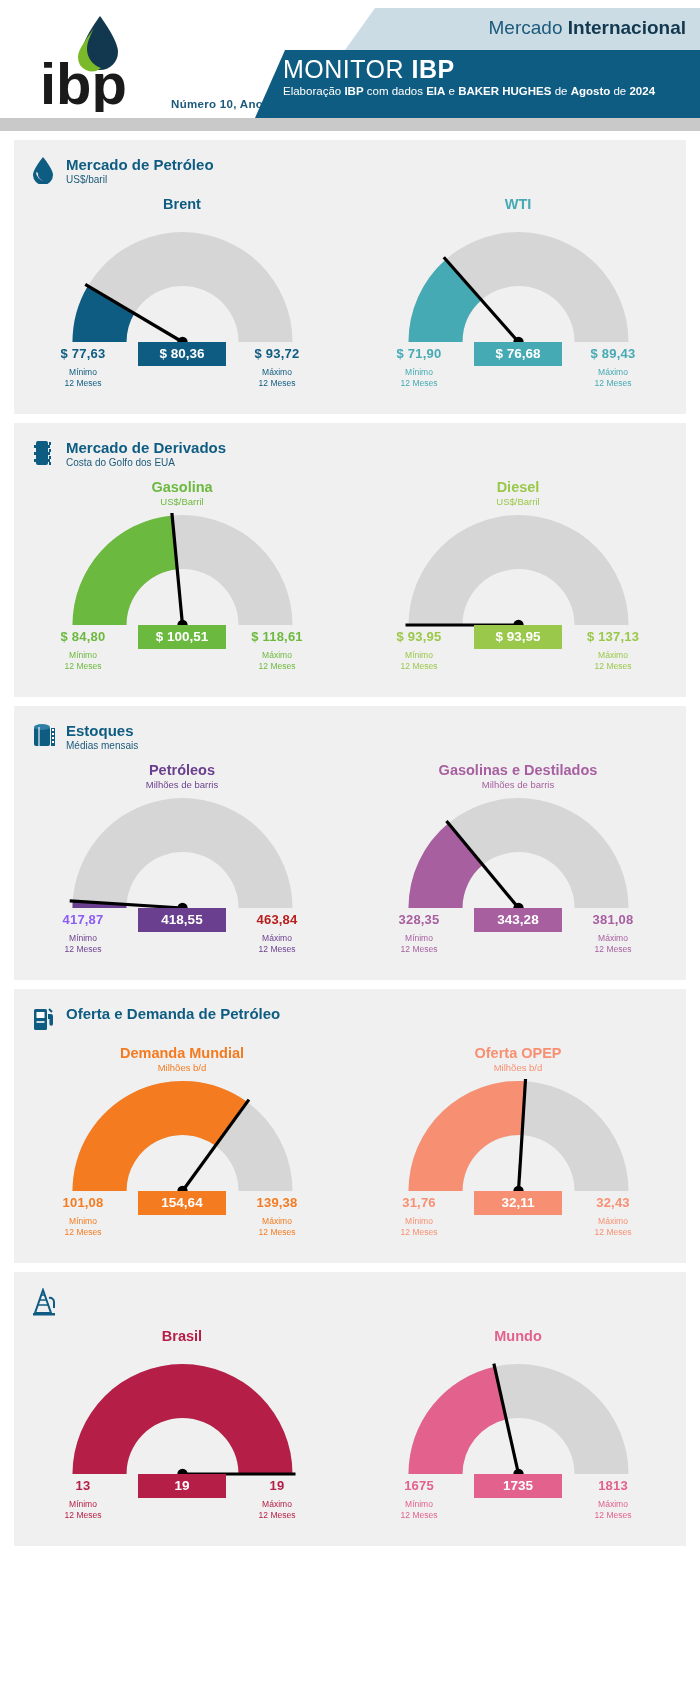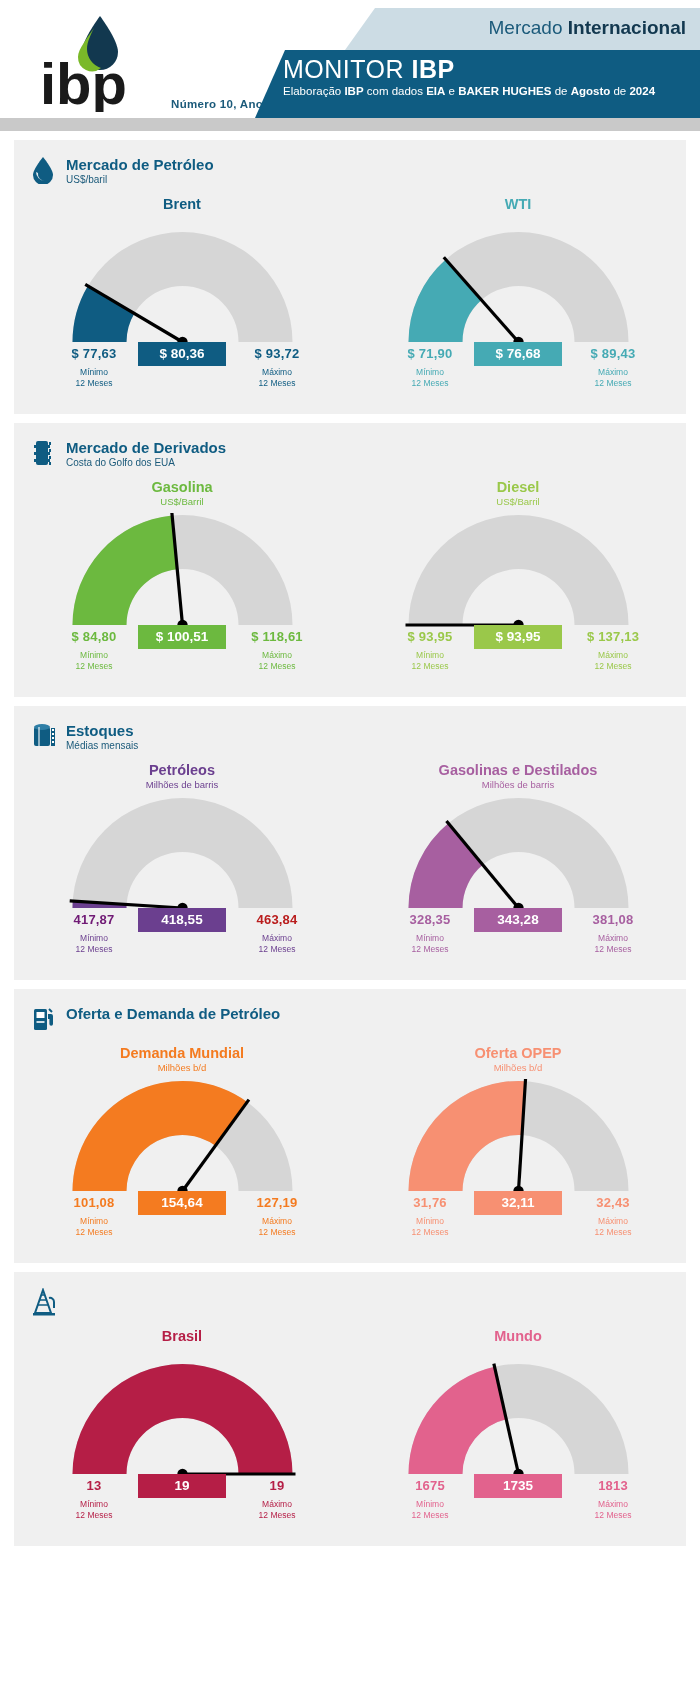--- a/index.html
+++ b/index.html
@@ -73,21 +73,21 @@
   .g-title { text-align:center; font-size:14.5px; font-weight:bold; margin-top:10px; }
   .g-unit { text-align:center; font-size:9.5px; margin-top:1px; }
 
   .g-wrap { position:relative; width:253px; margin:6px auto 0 auto; height:116px; }
   .g-wrap svg { display:block; }
 
   .g-labels { position:relative; width:290px; margin:0 auto; height:54px; }
   .g-min, .g-max {
     position:absolute; top:0; width:92px; text-align:center;
   }
-  .g-min { left:11px; }
+  .g-min { left:0; }
   .g-max { right:4px; }
   .g-num { font-size:13px; font-weight:bold; letter-spacing:.2px; }
   .g-cap { font-size:8.5px; line-height:10.5px; margin-top:6px; }
   .g-curbox {
     position:absolute; left:50%; transform:translateX(-50%); top:-4px;
     min-width:88px; padding:4px 9px 5px 9px; text-align:center;
     color:#ffffff; font-size:13.5px; font-weight:bold;
   }
 
   .bottom-pad { height:14px; }
@@ -280,21 +280,21 @@
         <div class="g-wrap">
               <svg width="253" height="116" viewBox="0 0 253 116">
     <path d="M 16.5 111.99999999999999 A 110 110 0 0 1 236.5 112 L 182.5 112 A 56 56 0 0 0 70.5 112 Z" fill="#d6d6d6"></path>
     <path d="M 16.5 111.99999999999999 A 110 110 0 0 1 16.717059872890133 105.09304285177551 L 70.6105032080168 108.48373090635845 A 56 56 0 0 0 70.5 112 Z" fill="#6b3f8f"></path>
     <line x1="126.5" y1="112" x2="13.722979687605317" y2="104.90467129318756" stroke="#000" stroke-width="3.2"></line>
     <circle cx="126.5" cy="112" r="5.2" fill="#000"></circle>
   </svg>
             </div>
         <div class="g-labels">
           <div class="g-min">
-            <div class="g-num" style="color:#701a75">417,87</div>
+            <div class="g-num" style="color:#8b5cf6">417,87</div>
             <div class="g-cap" style="color:#6b3f8f">Mínimo<br>12 Meses</div>
           </div>
           <div class="g-curbox" style="background:#6b3f8f">418,55</div>
           <div class="g-max">
             <div class="g-num" style="color:#b91c1c">463,84</div>
             <div class="g-cap" style="color:#6b3f8f">Máximo<br>12 Meses</div>
           </div>
         </div>
       </div>
       <div class="gauge-col">
@@ -348,21 +348,21 @@
     <circle cx="126.5" cy="112" r="5.2" fill="#000"></circle>
   </svg>
             </div>
         <div class="g-labels">
           <div class="g-min">
             <div class="g-num" style="color:#f47b20">101,08</div>
             <div class="g-cap" style="color:#f47b20">Mínimo<br>12 Meses</div>
           </div>
           <div class="g-curbox" style="background:#f47b20">154,64</div>
           <div class="g-max">
-            <div class="g-num" style="color:#f47b20">127,19</div>
+            <div class="g-num" style="color:#f47b20">139,38</div>
             <div class="g-cap" style="color:#f47b20">Máximo<br>12 Meses</div>
           </div>
         </div>
       </div>
       <div class="gauge-col">
         <div class="g-title" style="color:#f79072">Oferta OPEP</div>
         <div class="g-unit" style="color:#f79072">Milhões b/d</div>
         <div class="g-wrap">
               <svg width="253" height="116" viewBox="0 0 253 116">
     <path d="M 16.5 111.99999999999999 A 110 110 0 0 1 236.5 112 L 182.5 112 A 56 56 0 0 0 70.5 112 Z" fill="#d6d6d6"></path>

